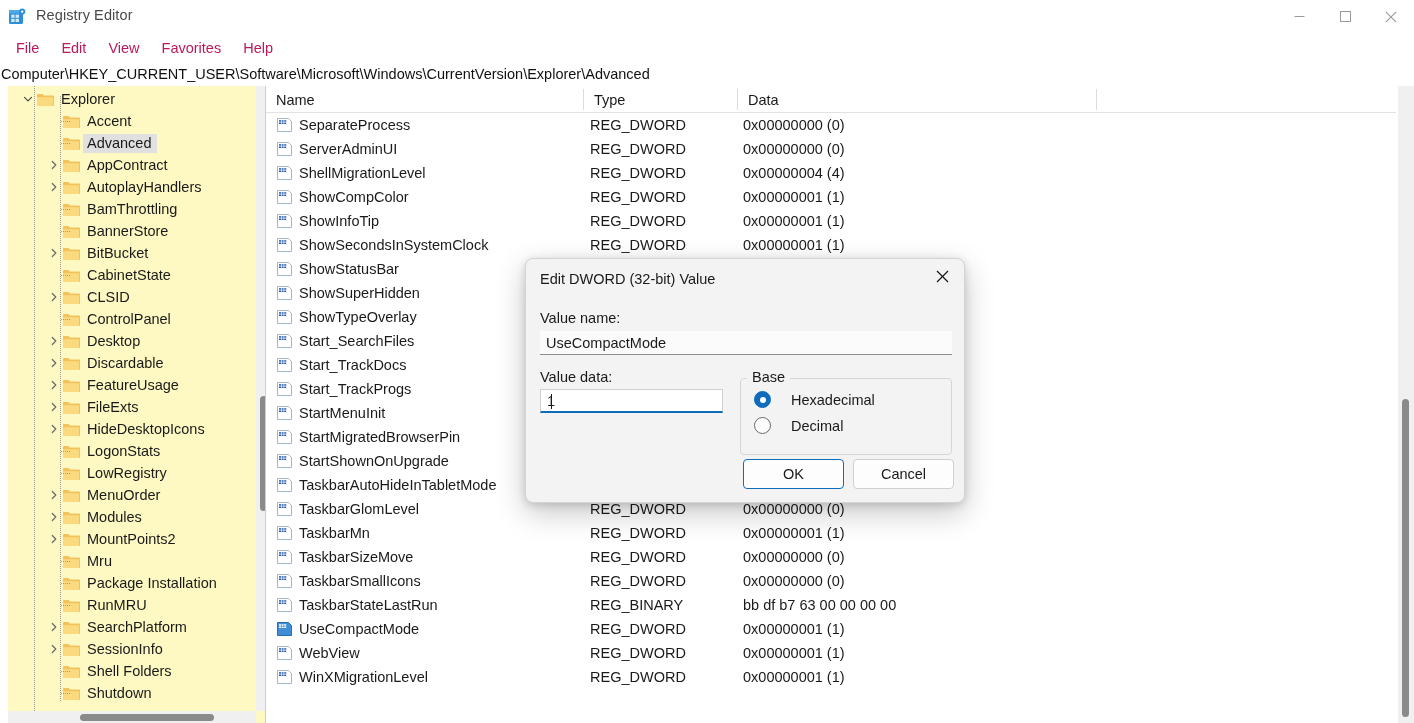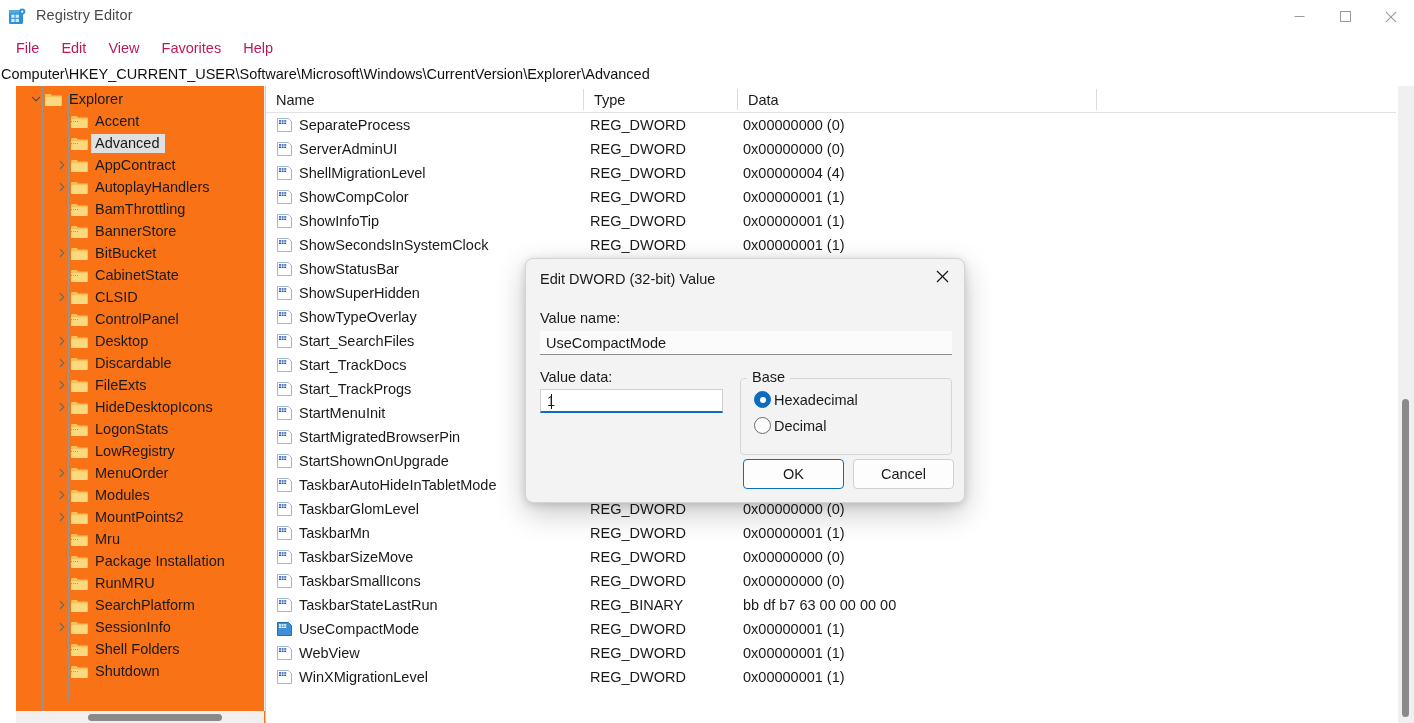--- a/index.html
+++ b/index.html
@@ -70,23 +70,23 @@
 
   
   .content {
     position: absolute; left: 0; top: 86px;
     width: 1414px; height: 637px;
     background: #ffffff;
   }
 
   
   .treepane {
-    position: absolute; left: 16px; top: 0;
+    position: absolute; left: 8px; top: 0;
     width: 265px; height: 637px;
-    background: #f97316;
+    background: #fef9c3;
     overflow: hidden;
   }
   .treelist {
     position: absolute; left: 0; top: 2px;
     width: 248px;
   }
   .treerow {
     height: 22px;
     display: flex; align-items: center;
     position: relative;
@@ -286,21 +286,21 @@
     background: #0f6cbd;
   }
   .radio.on::after {
     content: "";
     width: 6px; height: 6px;
     border-radius: 50%;
     background: #ffffff;
   }
   .radio-label {
     font-size: 14.5px; color: #1a1a1a;
-    margin-left: 3px;
+    margin-left: 20px;
   }
   .dlg-btn {
     position: absolute;
     height: 30px;
     background: #fdfdfd;
     border: 1px solid #d0d0d0;
     border-radius: 4px;
     font-size: 14.5px; color: #1a1a1a;
     font-family: "Liberation Sans", sans-serif;
     display: flex; align-items: center; justify-content: center;
@@ -523,20 +523,33 @@
             <div style="width: 38px; flex: 0 0 38px;"></div>
             <div class="chev">
               <svg width="10" height="10" viewBox="0 0 10 10">
                 <polyline points="3.3,1.5 6.8,5 3.3,8.5" fill="none" stroke="#6a6a6a" stroke-width="1.2" stroke-linecap="round" stroke-linejoin="round"></polyline>
               </svg>
             </div>
             <div class="folder"><svg width="18" height="15" viewBox="0 0 18 15">
                 <path d="M1 3.2c0-.7.5-1.2 1.2-1.2h4.3l1.5 1.6h8.8c.7 0 1.2.5 1.2 1.2v8.1c0 .7-.5 1.2-1.2 1.2H2.2c-.7 0-1.2-.5-1.2-1.2z" fill="#f2c35a"></path>
                 <path d="M1 5.3h16v7.6c0 .7-.5 1.2-1.2 1.2H2.2c-.7 0-1.2-.5-1.2-1.2z" fill="#fbd97e"></path>
               </svg></div>
+            <div class="lbl">FeatureUsage</div>
+          </div>
+          <div class="treerow">
+            <div style="width: 38px; flex: 0 0 38px;"></div>
+            <div class="chev">
+              <svg width="10" height="10" viewBox="0 0 10 10">
+                <polyline points="3.3,1.5 6.8,5 3.3,8.5" fill="none" stroke="#6a6a6a" stroke-width="1.2" stroke-linecap="round" stroke-linejoin="round"></polyline>
+              </svg>
+            </div>
+            <div class="folder"><svg width="18" height="15" viewBox="0 0 18 15">
+                <path d="M1 3.2c0-.7.5-1.2 1.2-1.2h4.3l1.5 1.6h8.8c.7 0 1.2.5 1.2 1.2v8.1c0 .7-.5 1.2-1.2 1.2H2.2c-.7 0-1.2-.5-1.2-1.2z" fill="#f2c35a"></path>
+                <path d="M1 5.3h16v7.6c0 .7-.5 1.2-1.2 1.2H2.2c-.7 0-1.2-.5-1.2-1.2z" fill="#fbd97e"></path>
+              </svg></div>
             <div class="lbl">FileExts</div>
           </div>
           <div class="treerow">
             <div style="width: 38px; flex: 0 0 38px;"></div>
             <div class="chev">
               <svg width="10" height="10" viewBox="0 0 10 10">
                 <polyline points="3.3,1.5 6.8,5 3.3,8.5" fill="none" stroke="#6a6a6a" stroke-width="1.2" stroke-linecap="round" stroke-linejoin="round"></polyline>
               </svg>
             </div>
             <div class="folder"><svg width="18" height="15" viewBox="0 0 18 15">

